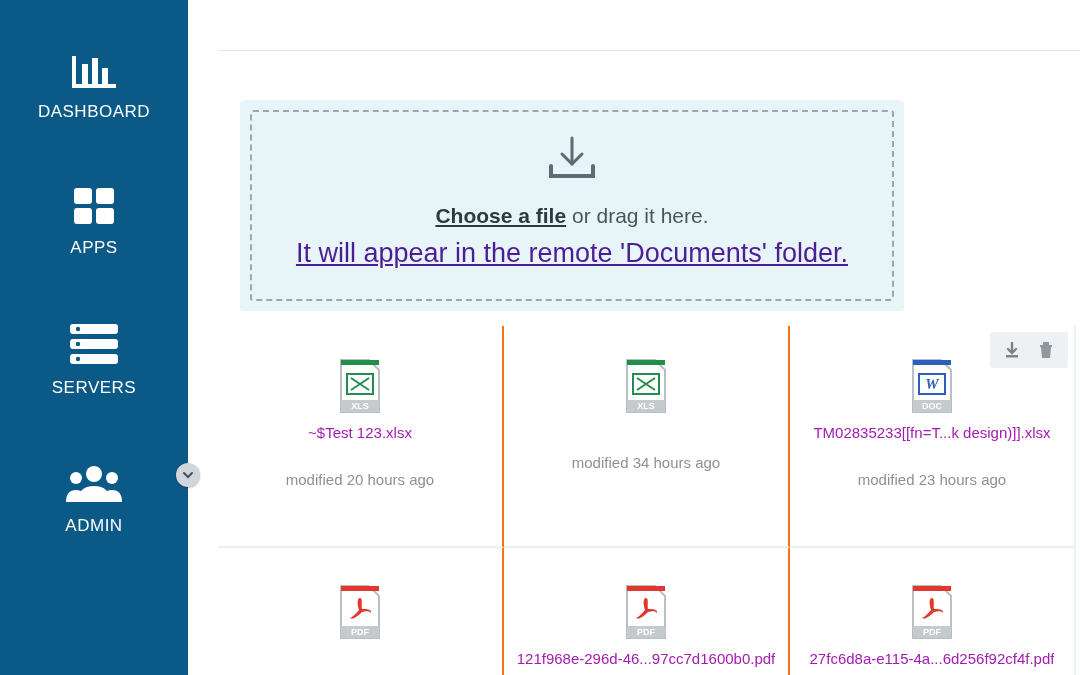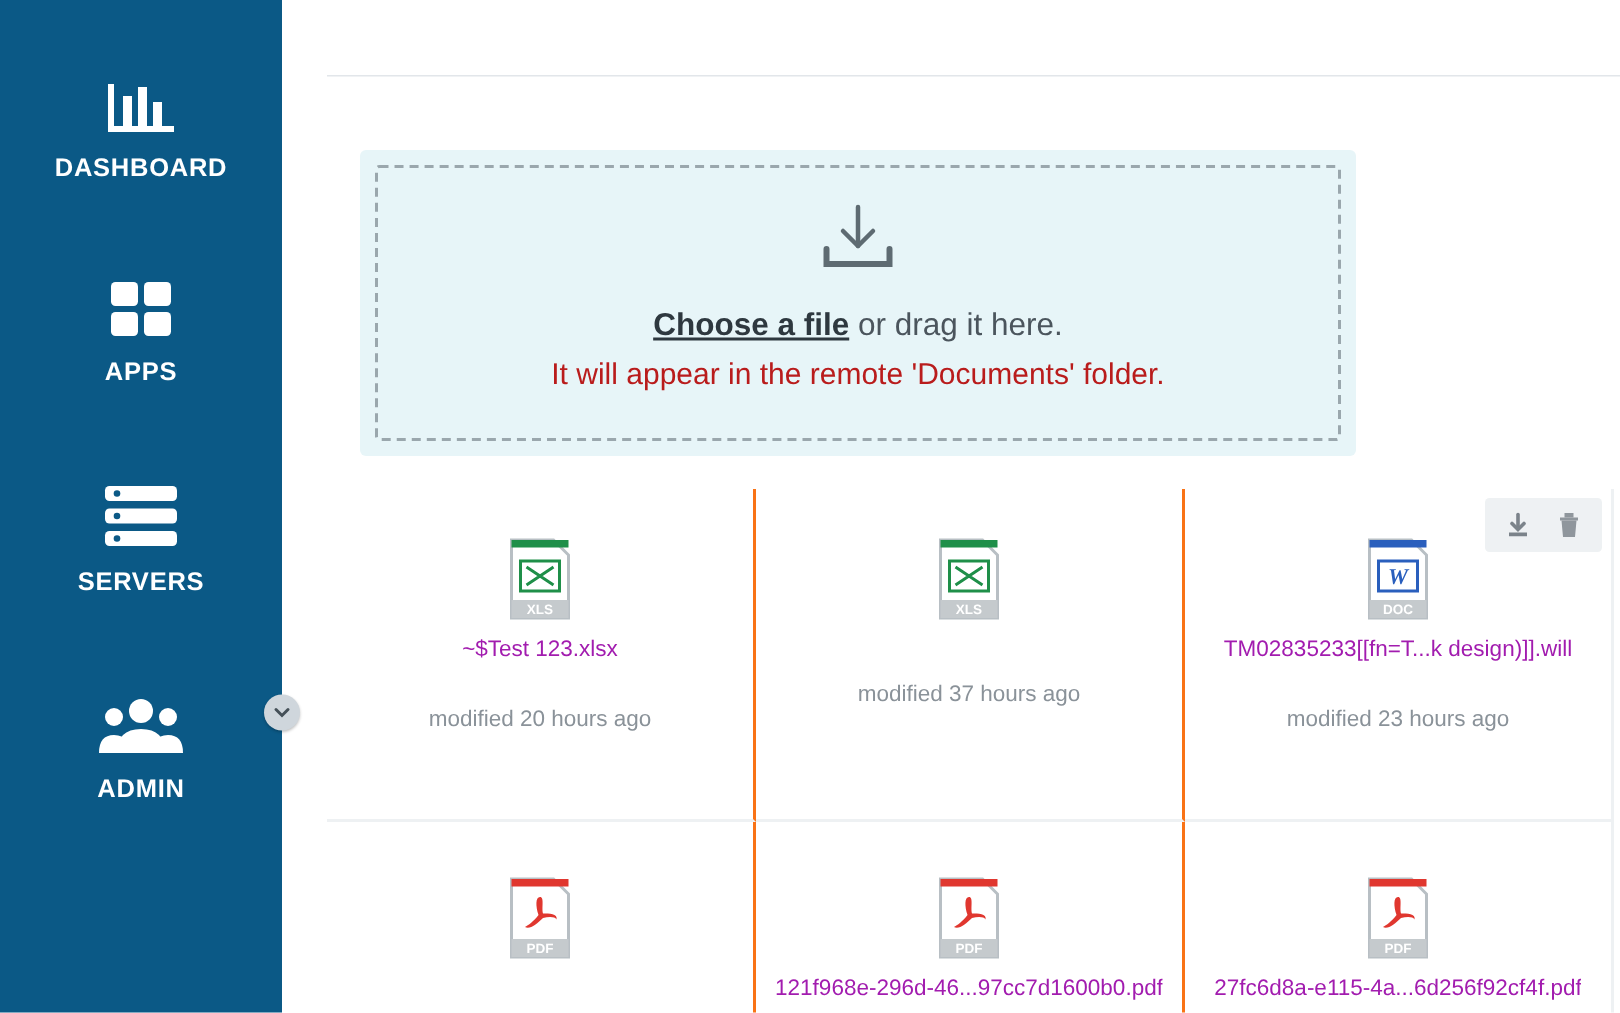--- a/index.html
+++ b/index.html
@@ -31,21 +31,21 @@
     flex-direction: column;
     align-items: center;
     justify-content: center;
     padding: 30px 0 34px;
     cursor: pointer;
   }
   .nav-item .icon { margin-bottom: 12px; }
   .nav-item .label {
     font-size: 17px;
     letter-spacing: 0.5px;
-    font-weight: 700;
+    font-weight: 400;
   }
   .expand-badge {
     position: absolute;
     right: -12px;
     top: 463px;
     width: 24px; height: 24px;
     border-radius: 50%;
     background: #cfd6dc;
     display: flex;
     align-items: center;
@@ -81,21 +81,21 @@
     padding: 22px 20px 30px;
   }
   .dropzone .upload-icon { display: inline-block; margin-bottom: 18px; }
   .dropzone .line1 { font-size: 21px; color: #4b555d; margin-bottom: 10px; }
   .dropzone .choose {
     font-weight: 700;
     text-decoration: underline;
     color: #2e383f;
     cursor: pointer;
   }
-  .dropzone .line2 { font-size: 20px; color: #b91c1c; }
+  .dropzone .line2 { font-size: 27px; color: #4c1d95; text-decoration: underline; }
   .files {
     position: absolute;
     left: 30px; right: 0; top: 326px;
     display: grid;
     grid-template-columns: repeat(3, 286px);
     gap: 0;
   }
   .file-card {
     position: relative;
     border-right: 2px solid #f97316;
@@ -245,21 +245,21 @@
       <span class="file-icon">
         <svg width="46" height="56" viewBox="0 0 46 56">
           <path d="M4 2 H32 L42 12 V54 H4 Z" fill="#ffffff" stroke="#b8bfc4" stroke-width="2"></path>
           <rect x="4" y="2" width="38" height="5" fill="#1f8f49"></rect>
           <rect x="10" y="16" width="26" height="20" fill="none" stroke="#1f8f49" stroke-width="2"></rect>
           <path d="M14 20 L32 32 M32 20 L14 32" stroke="#1f8f49" stroke-width="2"></path>
           <rect x="4" y="42" width="38" height="12" fill="#c5cacd"></rect>
           <text x="23" y="51" text-anchor="middle" font-size="9" font-weight="700" fill="#ffffff" font-family="Arial">XLS</text>
         </svg>
       </span>
-      <div class="file-modified">modified 37 hours ago</div>
+      <div class="file-modified">modified 34 hours ago</div>
     </div>
 
     <div class="file-card">
       <div class="card-actions">
         <div class="action-btn">
           <svg width="18" height="18" viewBox="0 0 18 18">
             <path d="M9 2 V11" stroke="#7b838a" stroke-width="2.4" stroke-linecap="round"></path>
             <path d="M5 8 L9 12 L13 8" stroke="#7b838a" stroke-width="2.4" fill="none" stroke-linecap="round"></path>
             <rect x="3" y="14" width="12" height="2.5" fill="#7b838a"></rect>
           </svg>
@@ -275,21 +275,21 @@
       <span class="file-icon">
         <svg width="46" height="56" viewBox="0 0 46 56">
           <path d="M4 2 H32 L42 12 V54 H4 Z" fill="#ffffff" stroke="#b8bfc4" stroke-width="2"></path>
           <rect x="4" y="2" width="38" height="5" fill="#2a5fbd"></rect>
           <rect x="10" y="16" width="26" height="20" fill="none" stroke="#2a5fbd" stroke-width="2"></rect>
           <text x="23" y="31" text-anchor="middle" font-size="15" font-weight="700" font-style="italic" fill="#2a5fbd" font-family="Georgia">W</text>
           <rect x="4" y="42" width="38" height="12" fill="#c5cacd"></rect>
           <text x="23" y="51" text-anchor="middle" font-size="9" font-weight="700" fill="#ffffff" font-family="Arial">DOC</text>
         </svg>
       </span>
-      <div class="file-name">TM02835233[[fn=T...k design)]].will</div>
+      <div class="file-name">TM02835233[[fn=T...k design)]].xlsx</div>
       <div class="file-modified">modified 23 hours ago</div>
     </div>
 
     <div class="file-card row2">
       <span class="file-icon">
         <svg width="46" height="56" viewBox="0 0 46 56">
           <path d="M4 2 H32 L42 12 V54 H4 Z" fill="#ffffff" stroke="#b8bfc4" stroke-width="2"></path>
           <rect x="4" y="2" width="38" height="5" fill="#e0372f"></rect>
           <path d="M23 14 C20 14 20 20 22 26 C19 30 15 33 13 34 C16 36 21 32 25 28 C29 27 33 27 34 29 C35 25 29 25 25 25 C24 21 26 14 23 14 Z" fill="#e0372f"></path>
           <rect x="4" y="42" width="38" height="12" fill="#c5cacd"></rect>

